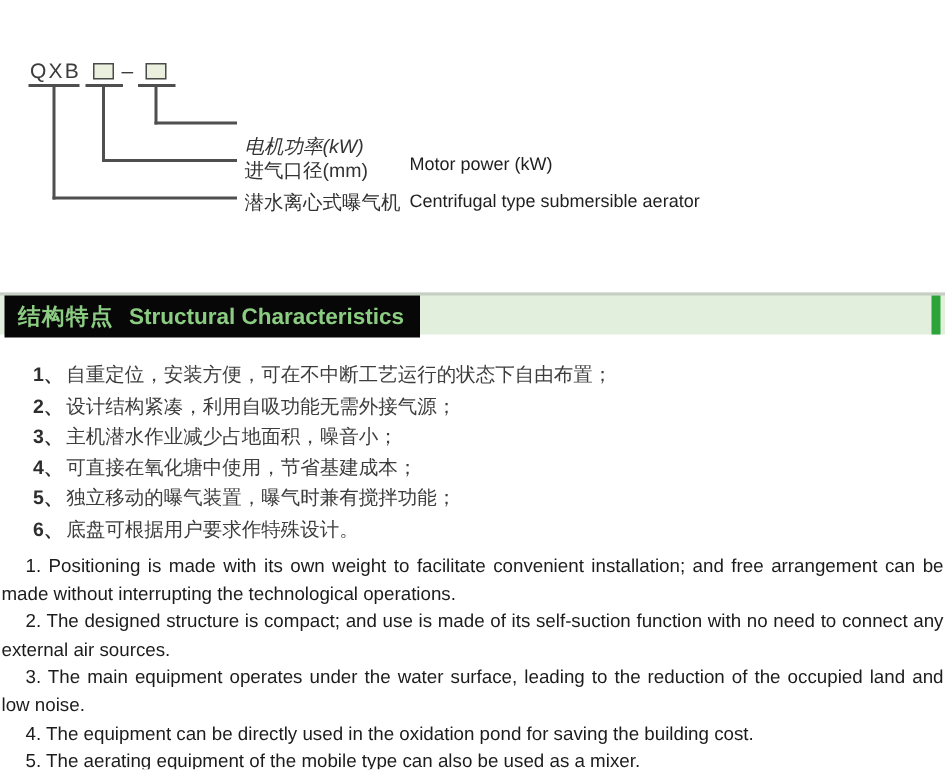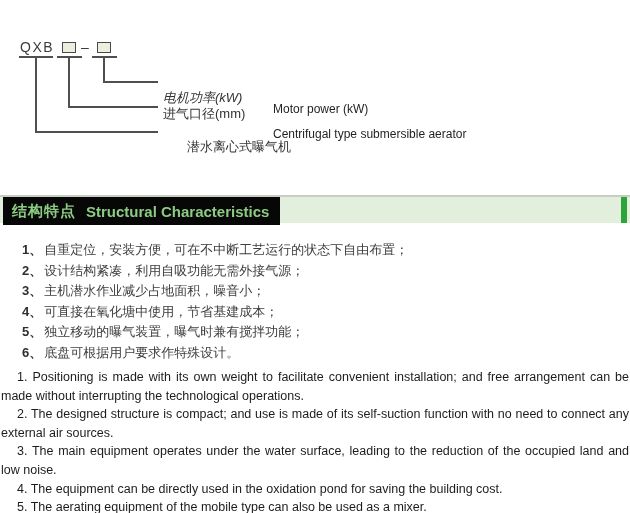--- a/index.html
+++ b/index.html
@@ -35,21 +35,21 @@
   .v1{left:35px;top:57px;width:2px;height:76px;}
   .h1{left:35px;top:131px;width:123px;height:2px;}
   .v2{left:68px;top:57px;width:2px;height:51px;}
   .h2l{left:68px;top:106px;width:90px;height:2px;}
   .v3{left:103px;top:57px;width:2px;height:26px;}
   .h3l{left:103px;top:81px;width:55px;height:2px;}
   .lab-cn{position:absolute;left:163px;font-size:13px;color:#333333;white-space:nowrap;}
   .lab-en{position:absolute;left:273px;font-size:12px;color:#1f1f1f;white-space:nowrap;}
   .r1cn{top:76px;margin-top:29px;} .r1en{top:77px;}
   .r2cn{top:89px;font-style:italic;} .r2en{top:102px;}
-  .r3cn{top:138px;margin-left:24px;} .r3en{top:127px;}
+  .r3cn{top:126px;} .r3en{top:127px;}
 
   
   .cn-list{position:absolute;left:22px;top:241px;width:600px;}
   .cn-row{height:20.5px;font-size:13px;color:#3d3d3d;white-space:nowrap;}
   .cn-row .num{font-weight:bold;margin-right:2px;color:#2e2e2e;}
 
   
   .en-list{position:absolute;left:1px;top:368px;width:628px;}
   .en-list p{margin:0;font-size:12.5px;line-height:18.6px;color:#1c1c1c;
              text-align:justify;text-indent:16px;}

